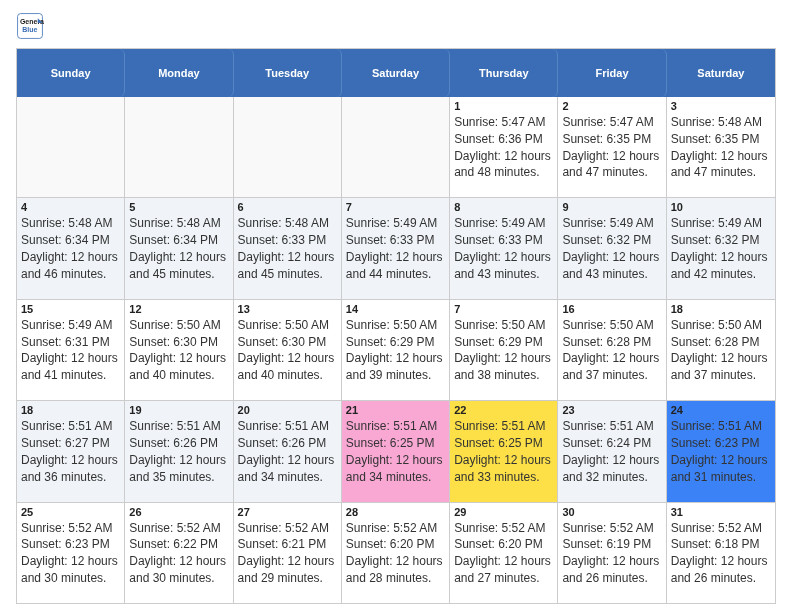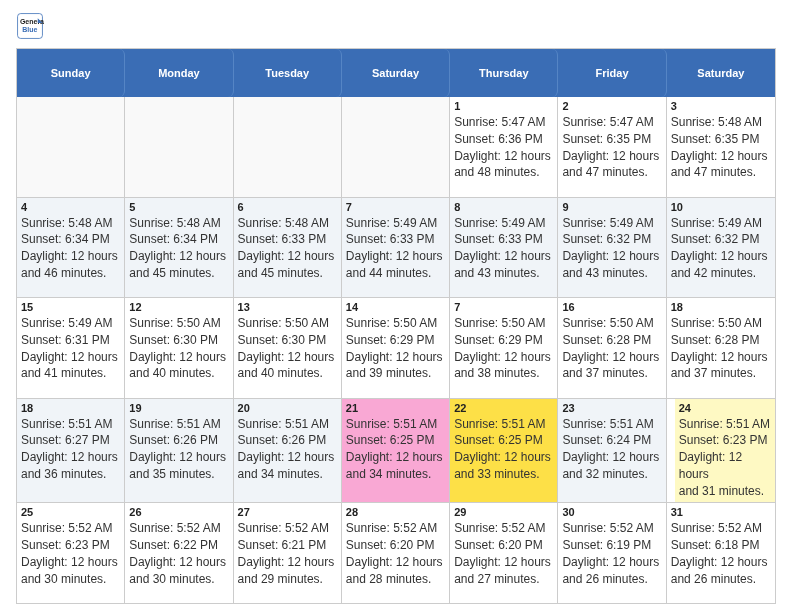--- a/index.html
+++ b/index.html
@@ -306,21 +306,21 @@
 Daylight: 12 hours
 and 33 minutes.</div>
           </div>
           <div class="cal-cell shaded" style="background: rgb(240, 244, 248);">
             <div class="day-num">23</div>
             <div class="cell-text" style="white-space: pre-line;">Sunrise: 5:51 AM
 Sunset: 6:24 PM
 Daylight: 12 hours
 and 32 minutes.</div>
           </div>
-          <div class="cal-cell shaded" style="background: #fef9c3; margin-left: 8px;">
+          <div class="cal-cell shaded" style="background: #3b82f6;">
             <div class="day-num">24</div>
             <div class="cell-text" style="white-space: pre-line;">Sunrise: 5:51 AM
 Sunset: 6:23 PM
 Daylight: 12 hours
 and 31 minutes.</div>
           </div>
         </div>
         <div class="cal-row">
           <div class="cal-cell">
             <div class="day-num">25</div>

